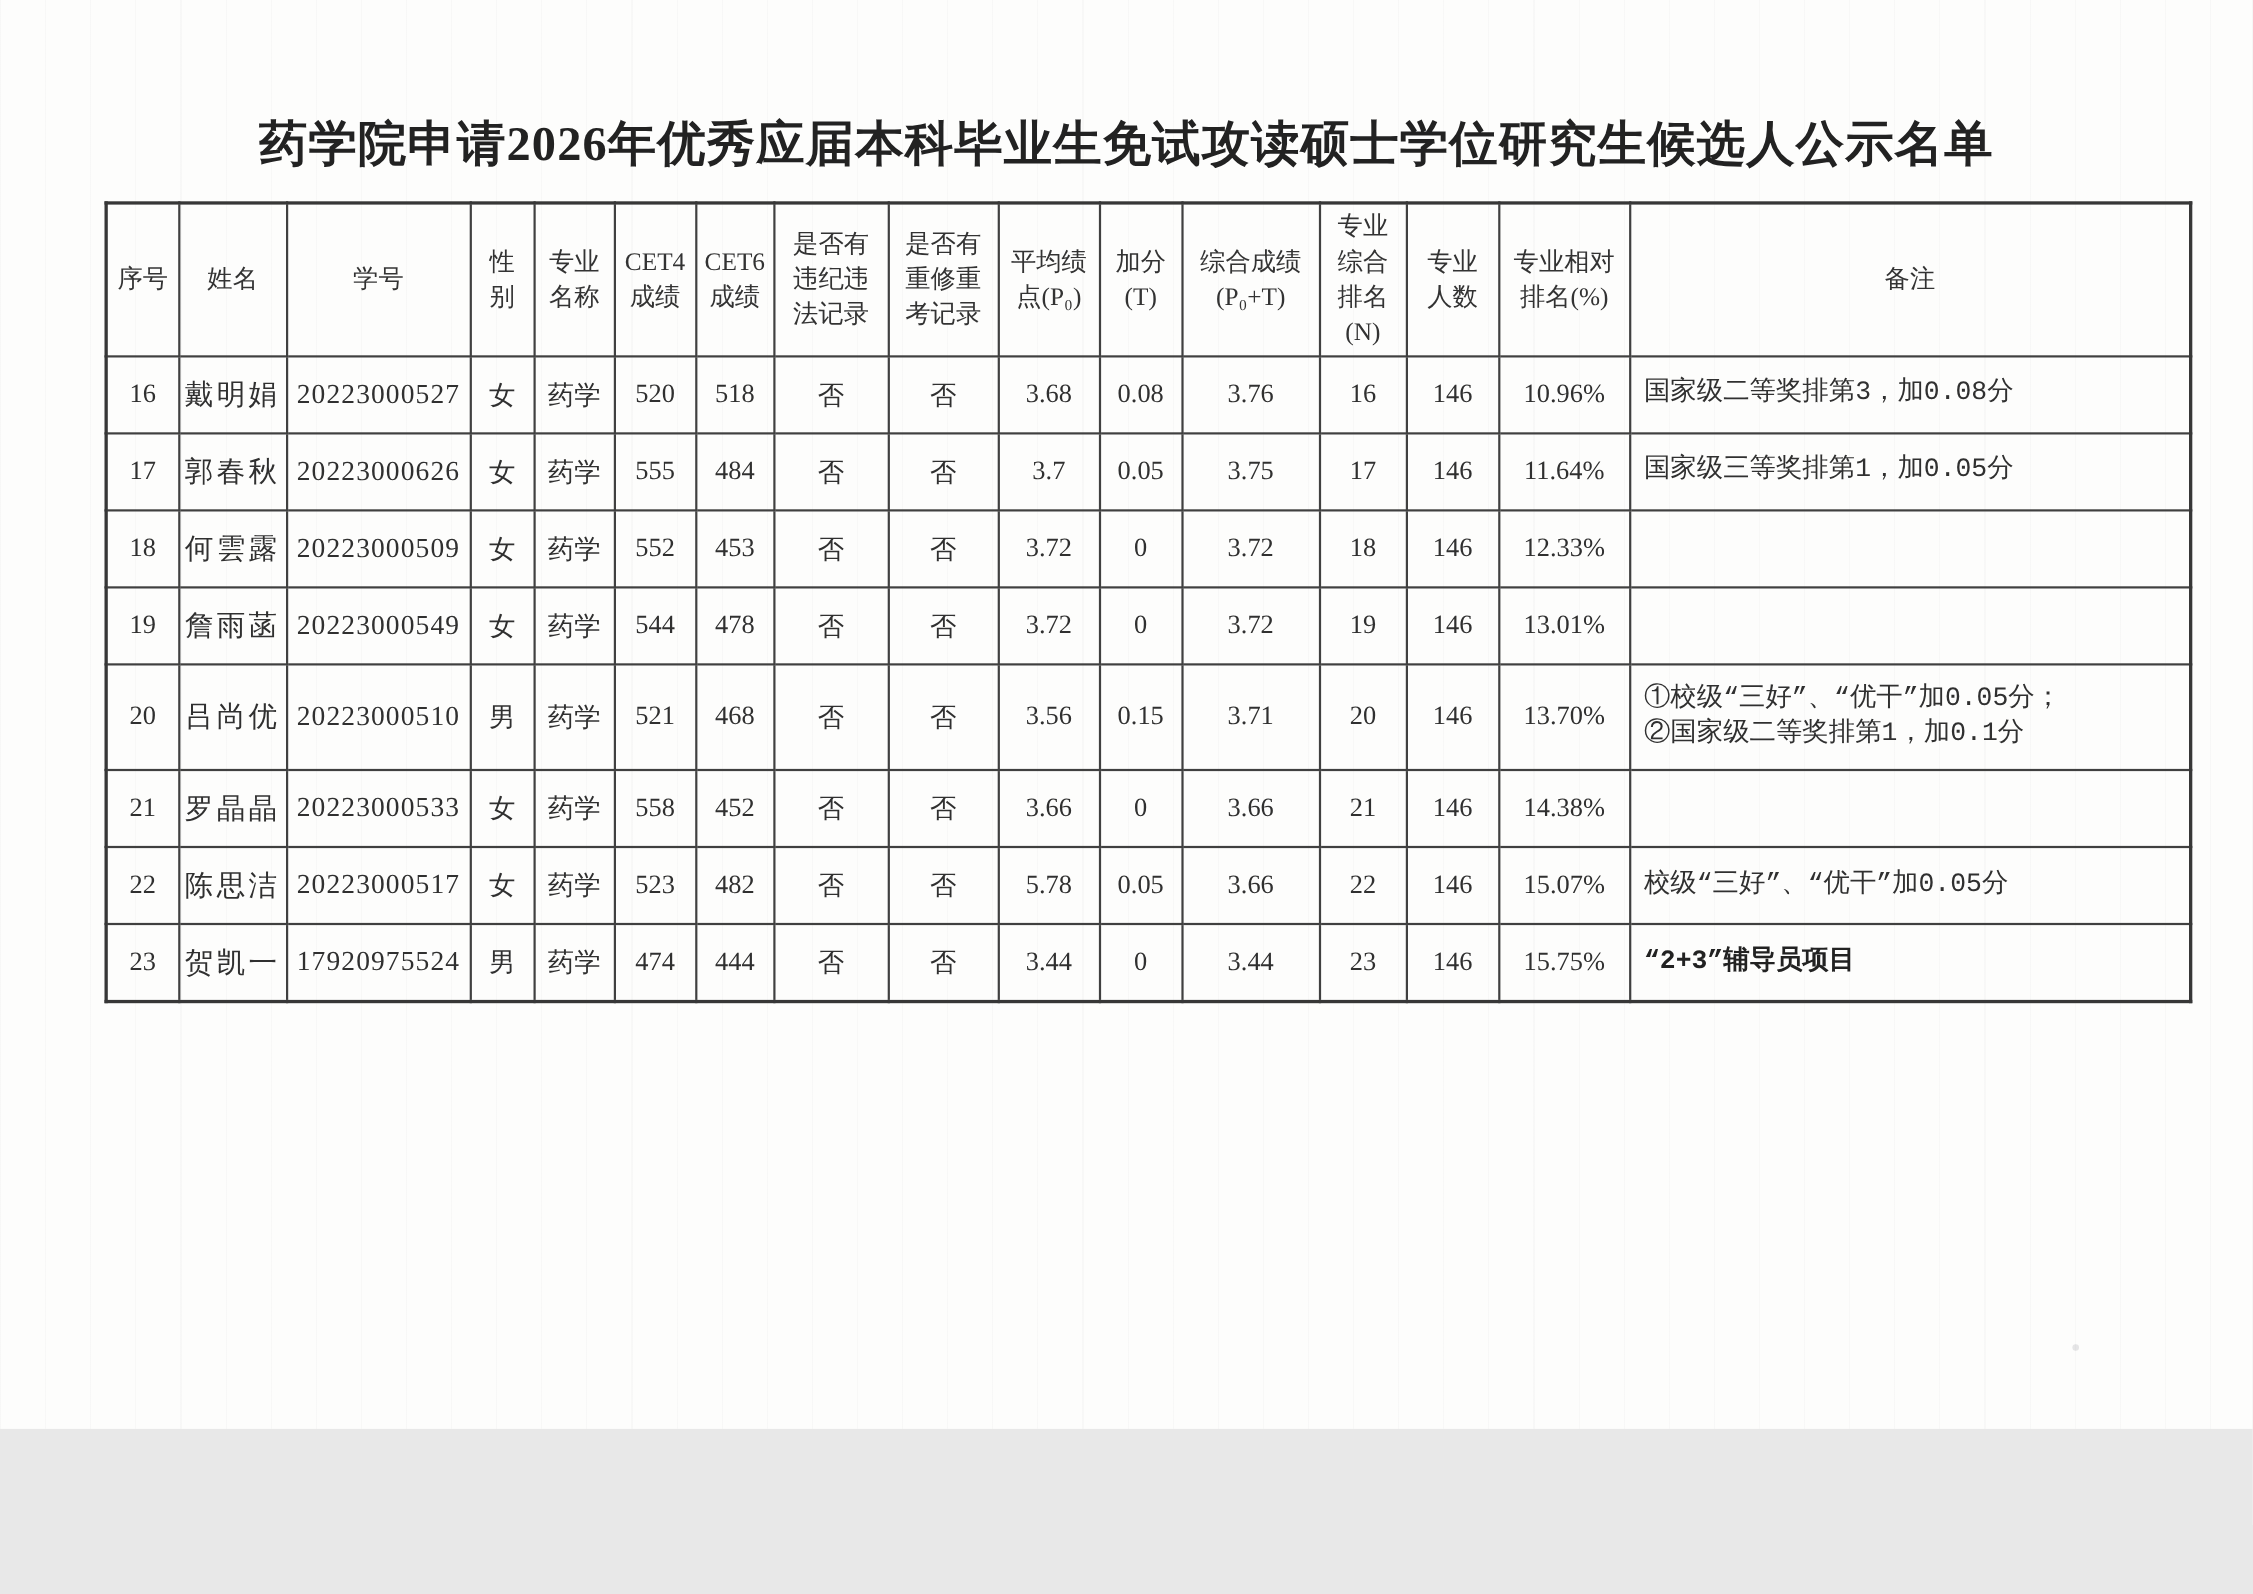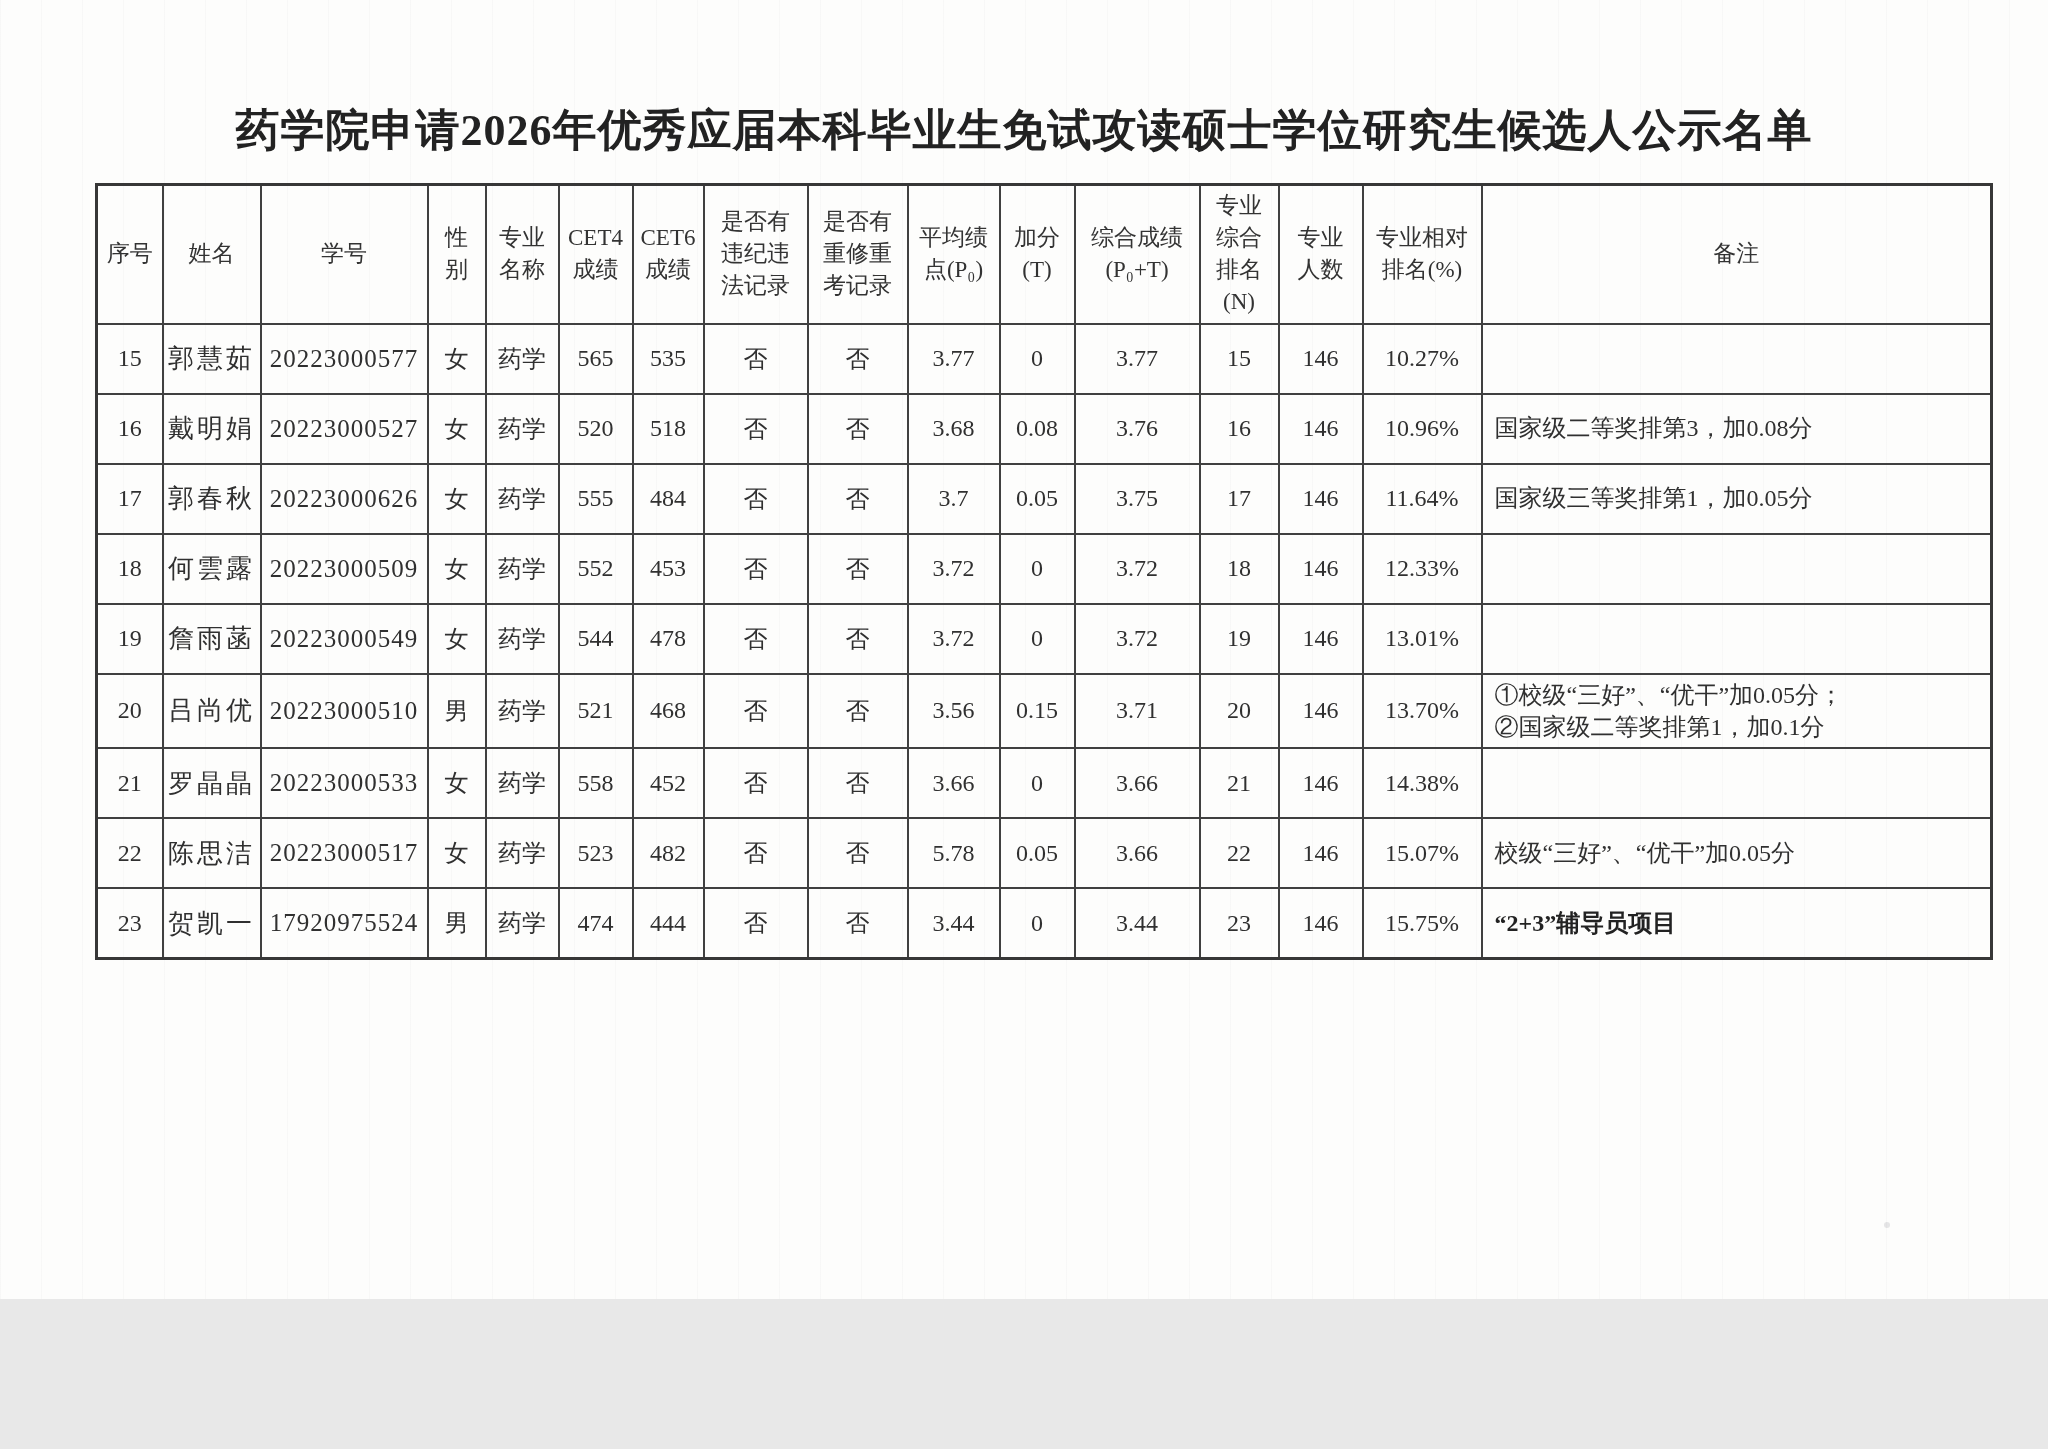--- a/index.html
+++ b/index.html
@@ -80,24 +80,25 @@
   .roster tbody tr { height: 70px; }
   .roster tbody td {
     font-size: 24px;
     color: #303030;
     box-shadow: 0 5px 0 -3px rgba(90,90,90,0.28);
   }
   .roster td.col-name { font-size: 26px; letter-spacing: 3px; }
   .roster td.col-student_id { font-size: 25px; letter-spacing: 1px; }
   .roster td.col-remark {
     text-align: left;
-    padding: 4px 12px;
+    padding: 15px 12px;
     font-size: 24px;
     white-space: pre-line;
     line-height: 1.35;
+    font-family: Liberation Mono, monospace;
   }
   .roster td.col-remark.bold { font-weight: 700; color: #222; }
   .footer-line {
     position: absolute;
     top: 1386px;
     left: 0;
     width: 100%;
     height: 34px;
     font-size: 23px;
     color: #3a3a3a;
@@ -182,38 +183,20 @@
 (N)</th>
           <th>专业
 人数</th>
           <th>专业相对
 排名(%)</th>
           <th>备注</th>
         </tr>
     </thead>
     <tbody>
         <tr>
-          <td class="col-index">15</td>
-          <td class="col-name">郭慧茹</td>
-          <td class="col-student_id">20223000577</td>
-          <td class="col-gender">女</td>
-          <td class="col-major">药学</td>
-          <td class="col-cet4">565</td>
-          <td class="col-cet6">535</td>
-          <td class="col-discipline_violation">否</td>
-          <td class="col-retake_record">否</td>
-          <td class="col-gpa">3.77</td>
-          <td class="col-bonus">0</td>
-          <td class="col-composite_score">3.77</td>
-          <td class="col-major_rank">15</td>
-          <td class="col-major_size">146</td>
-          <td class="col-relative_rank">10.27%</td>
-          <td class="col-remark"></td>
-        </tr>
-        <tr>
           <td class="col-index">16</td>
           <td class="col-name">戴明娟</td>
           <td class="col-student_id">20223000527</td>
           <td class="col-gender">女</td>
           <td class="col-major">药学</td>
           <td class="col-cet4">520</td>
           <td class="col-cet6">518</td>
           <td class="col-discipline_violation">否</td>
           <td class="col-retake_record">否</td>
           <td class="col-gpa">3.68</td>

